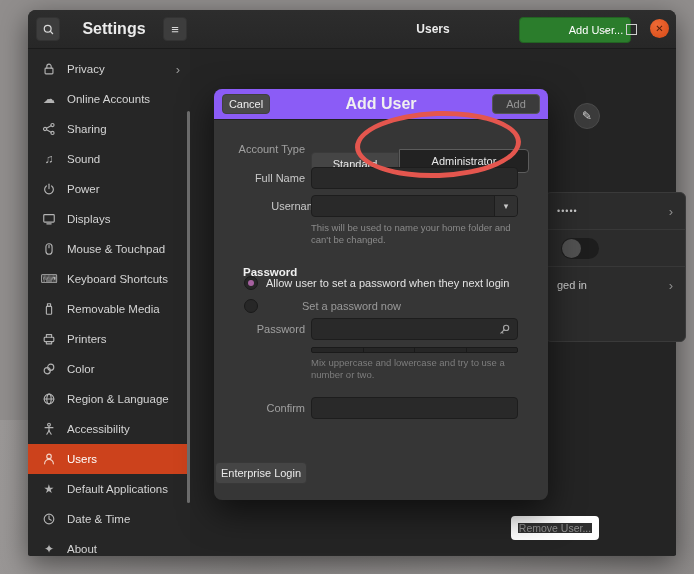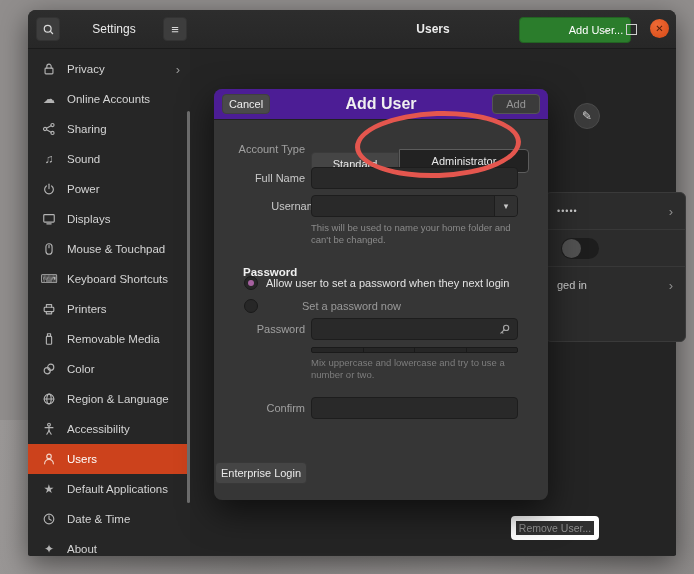--- a/index.html
+++ b/index.html
@@ -3,21 +3,21 @@
 <meta charset="utf-8">
 <style>
   html,body{margin:0;padding:0;background:#6e6b6a;font-family:"Liberation Sans","DejaVu Sans",sans-serif;}
   #canvas{position:relative;width:694px;height:574px;overflow:hidden;background:#918e8d;}
   .deco{position:absolute;pointer-events:none;}
   
   #win{position:absolute;left:28px;top:10px;width:648px;height:546px;background:#262626;border-radius:8px 8px 2px 2px;box-shadow:0 8px 28px rgba(0,0,0,.5);}
   
   #headerbar{position:absolute;left:0;top:0;width:648px;height:38px;background:linear-gradient(#2d2d2d,#272727);border-bottom:1px solid #1b1b1b;border-radius:8px 8px 0 0;}
   .hb-btn{position:absolute;top:7px;width:24px;height:24px;background:#3d3d3d;border:1px solid #333;border-radius:4px;box-sizing:border-box;display:flex;align-items:center;justify-content:center;color:#d9d9d9;font-size:13px;}
-  #app-title{position:absolute;left:40px;top:0;width:92px;height:38px;line-height:38px;text-align:center;color:#ebebeb;font-weight:normal;font-size:12px;}
+  #app-title{position:absolute;left:40px;top:0;width:92px;height:38px;line-height:38px;text-align:center;color:#ebebeb;font-weight:bold;font-size:16px;}
   #page-title{position:absolute;left:300px;top:0;width:210px;height:38px;line-height:38px;text-align:center;color:#ebebeb;font-weight:bold;font-size:12px;}
   #add-user-btn{position:absolute;left:491px;top:7px;width:68px;height:24px;background:#2b7d2c;border:1px solid #226322;border-radius:4px;color:#fff;font-size:11px;display:flex;align-items:center;justify-content:center;padding-left:42px;}
   .winctl{position:absolute;color:#cfcfcf;}
   #min-icon{left:570px;top:13px;width:14px;text-align:center;font-size:13px;}
   #max-icon{left:598px;top:14px;width:9px;height:9px;border:1px solid #cfcfcf;}
   #close-btn{left:622px;top:9px;width:19px;height:19px;border-radius:50%;background:radial-gradient(circle at 35% 30%,#f06a35,#d44a17);color:#55200c;font-size:10px;font-weight:bold;display:flex;align-items:center;justify-content:center;}
   
   #sidebar{position:absolute;left:0;top:39px;width:162px;height:506px;background:#262626;border-radius:0 0 0 2px;}
   .side-item{position:relative;height:30px;display:flex;align-items:center;padding-left:13px;color:#d4d4d4;font-size:11.5px;}
   .side-item .ic{width:16px;height:16px;margin-right:10px;display:flex;align-items:center;justify-content:center;color:#b3b3b3;font-size:12px;flex:0 0 16px;}
@@ -29,24 +29,24 @@
   .selected svg.sic{stroke:#f3d4c8;}
   
   #pane{position:absolute;left:162px;top:39px;width:486px;height:506px;background:#242424;}
   #avatar-arc{position:absolute;left:279px;top:59px;width:46px;height:11px;border-radius:23px 23px 0 0;background:linear-gradient(#c96f1e,#7e440e);}
   #edit-btn{position:absolute;left:384px;top:54px;width:26px;height:26px;border-radius:50%;background:#3b3b3b;border:1px solid #4b4b4b;box-sizing:border-box;color:#d5d5d5;font-size:12px;display:flex;align-items:center;justify-content:center;}
   #rows-frame{position:absolute;left:355px;top:143px;width:141px;height:150px;background:#2c2c2c;border:1px solid #3a3a3a;border-radius:6px;box-sizing:border-box;}
   .bg-row{position:relative;height:36px;display:flex;align-items:center;color:#c9c9c9;font-size:11px;border-bottom:1px solid #383838;padding-left:11px;}
   .bg-row .chev{position:absolute;right:12px;color:#8f8f8f;font-size:13px;}
   #toggle{position:relative;margin-left:4px;width:38px;height:21px;border-radius:11px;background:#1d1d1d;}
   #toggle .knob{position:absolute;left:1px;top:1px;width:19px;height:19px;border-radius:50%;background:#515151;}
-  #remove-user-btn{position:absolute;left:321px;top:467px;width:88px;height:24px;background:#303030;border:5px solid #ffffff;border-radius:4px;color:#8f8f8f;font-size:10.5px;display:flex;align-items:center;justify-content:center;box-sizing:border-box;}
+  #remove-user-btn{position:absolute;left:321px;top:467px;width:88px;height:24px;background:#303030;border:7px solid #ffffff;border-radius:4px;color:#8f8f8f;font-size:10.5px;display:flex;align-items:center;justify-content:center;box-sizing:border-box;}
   
   #dialog{position:absolute;left:186px;top:79px;width:334px;height:411px;background:#363636;border-radius:8px;box-shadow:0 12px 34px rgba(0,0,0,.6);z-index:10;}
-  #dlg-header{position:absolute;left:0;top:0;width:334px;height:30px;background:#4c1d95;border-bottom:1px solid #212121;border-radius:8px 8px 0 0;}
+  #dlg-header{position:absolute;left:0;top:0;width:334px;height:30px;background:#8b5cf6;border-bottom:1px solid #212121;border-radius:8px 8px 0 0;}
   #cancel-btn{position:absolute;left:8px;top:5px;width:48px;height:20px;background:#4a4a4a;border:1px solid #404040;border-radius:4px;color:#ededed;font-size:11px;display:flex;align-items:center;justify-content:center;box-sizing:border-box;}
   #dlg-title{position:absolute;left:0;top:0;width:334px;height:30px;line-height:30px;text-align:center;color:#f0f0f0;font-weight:bold;font-size:16px;}
   #dlg-add-btn{position:absolute;right:8px;top:5px;width:48px;height:20px;background:#3b3b3b;border:1px solid #555;border-radius:4px;color:#969696;font-size:11px;display:flex;align-items:center;justify-content:center;box-sizing:border-box;}
   .fld-label{position:absolute;width:91px;text-align:right;color:#a0a0a0;font-size:11px;}
   .entry{position:absolute;left:97px;width:207px;height:22px;background:#292929;border:1px solid #1d1d1d;border-radius:4px;box-sizing:border-box;}
   #seg-standard{position:absolute;left:97px;top:48px;width:88px;height:24px;background:#454545;border:1px solid #3a3a3a;border-radius:4px 0 0 4px;color:#e8e8e8;font-size:11px;display:flex;align-items:center;justify-content:center;box-sizing:border-box;margin-top:15px;}
   #seg-admin{position:absolute;left:185px;top:60px;width:130px;height:24px;background:#222222;border:1px solid #5c5c5c;border-radius:0 4px 4px 0;color:#e8e8e8;font-size:11px;display:flex;align-items:center;justify-content:center;box-sizing:border-box;}
   #username-entry .dd{position:absolute;right:0;top:0;width:22px;height:20px;border-left:1px solid #1d1d1d;display:flex;align-items:center;justify-content:center;color:#c9c9c9;font-size:9px;background:#313131;border-radius:0 3px 3px 0;}
   .help{position:absolute;left:97px;color:#8a8a8a;font-size:9.5px;line-height:12px;width:210px;}
   #pw-heading{position:absolute;left:29px;top:177px;color:#f0f0f0;font-weight:bold;font-size:11.5px;}
@@ -146,35 +146,35 @@
           </span>
         <span>Mouse &amp; Touchpad</span>
       </div>
       <div class="side-item">
         <span class="ic">⌨</span>
         <span>Keyboard Shortcuts</span>
       </div>
       <div class="side-item">
         <span class="ic">
             <svg class="sic" width="14" height="14" viewBox="0 0 16 16">
+              <rect x="5" y="5" width="6" height="9" rx="1"></rect>
+              <rect x="6.2" y="2" width="3.6" height="3"></rect>
+            </svg>
+          </span>
+        <span>Removable Media</span>
+      </div>
+      <div class="side-item">
+        <span class="ic">
+            <svg class="sic" width="14" height="14" viewBox="0 0 16 16">
               <rect x="2.5" y="6" width="11" height="5" rx="1"></rect>
               <path d="M5 6V3h6v3"></path>
               <path d="M5 11v2.5h6V11"></path>
             </svg>
           </span>
         <span>Printers</span>
-      </div>
-      <div class="side-item">
-        <span class="ic">
-            <svg class="sic" width="14" height="14" viewBox="0 0 16 16">
-              <rect x="5" y="5" width="6" height="9" rx="1"></rect>
-              <rect x="6.2" y="2" width="3.6" height="3"></rect>
-            </svg>
-          </span>
-        <span>Removable Media</span>
       </div>
       <div class="side-item">
         <span class="ic">
             <svg class="sic" width="14" height="14" viewBox="0 0 16 16">
               <circle cx="6" cy="10" r="3.5"></circle>
               <circle cx="10" cy="6" r="3.5"></circle>
             </svg>
           </span>
         <span>Color</span>
       </div>

